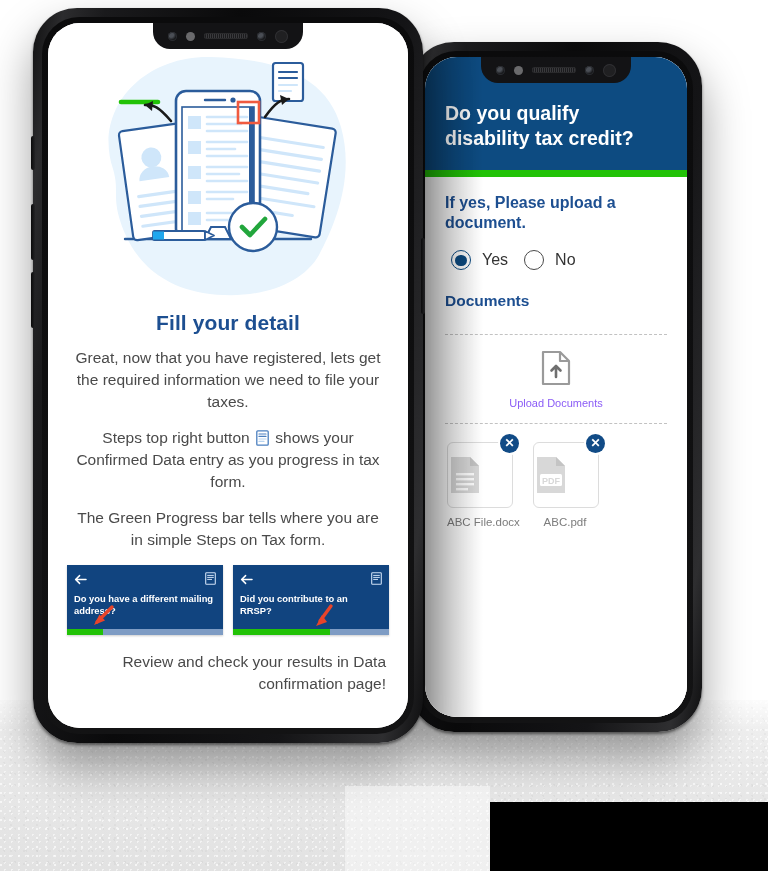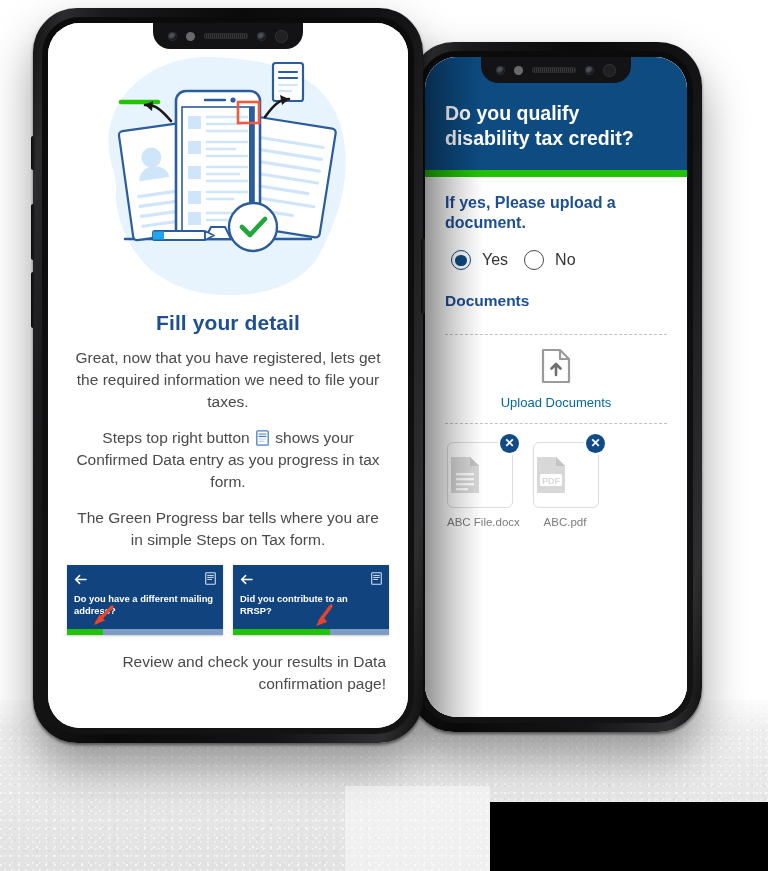--- a/index.html
+++ b/index.html
@@ -105,21 +105,21 @@
   .r-sub{color:#1d4f91;font-size:16px;font-weight:bold;margin:0 0 0 0;line-height:1.3;}
   .r-radios{display:flex;align-items:center;gap:16px;margin-top:16px;padding-left:6px;}
   .r-radios .opt{display:flex;align-items:center;gap:11px;}
   .radio{width:20px;height:20px;border-radius:50%;border:1.6px solid #4a4a4a;box-sizing:border-box;}
   .radio.sel{border-color:#0d4b81;position:relative;}
   .radio.sel:after{content:"";position:absolute;inset:3.4px;border-radius:50%;background:#0d4b81;}
   .r-radios .lbl{color:#333;font-size:16px;}
   .r-docs-title{color:#1d4f91;font-size:15.5px;font-weight:bold;margin-top:22px;}
   .dropzone{margin-top:24px;border-top:1.3px dashed #c2c2c2;border-bottom:1.3px dashed #c2c2c2;
     height:88px;display:flex;flex-direction:column;align-items:center;justify-content:center;gap:7px;}
-  .dz-label{color:#0369a1;font-size:13px;}
+  .dz-label{color:#8b5cf6;font-size:11px;}
   .files{display:flex;gap:22px;margin-top:18px;padding-left:2px;}
   .file{width:64px;position:relative;}
   .file .box{width:64px;height:64px;border:1px solid #dcdcdc;border-radius:6px;
     display:flex;align-items:center;background:#fff;}
   .file .x{position:absolute;right:-8px;top:-8px;width:19px;height:19px;border-radius:50%;
     background:#114b86;color:#fff;font-size:12px;line-height:19px;text-align:center;font-weight:bold;
     box-shadow:0 0 0 2px #fff;}
   .file .fname{color:#7c7c7c;font-size:11.5px;text-align:center;margin-top:8px;white-space:nowrap;}
   .r-proceed{background:#0d4b81;height:78px;display:flex;align-items:center;justify-content:center;}
   .r-proceed span{color:#fff;font-size:19px;font-weight:bold;}

